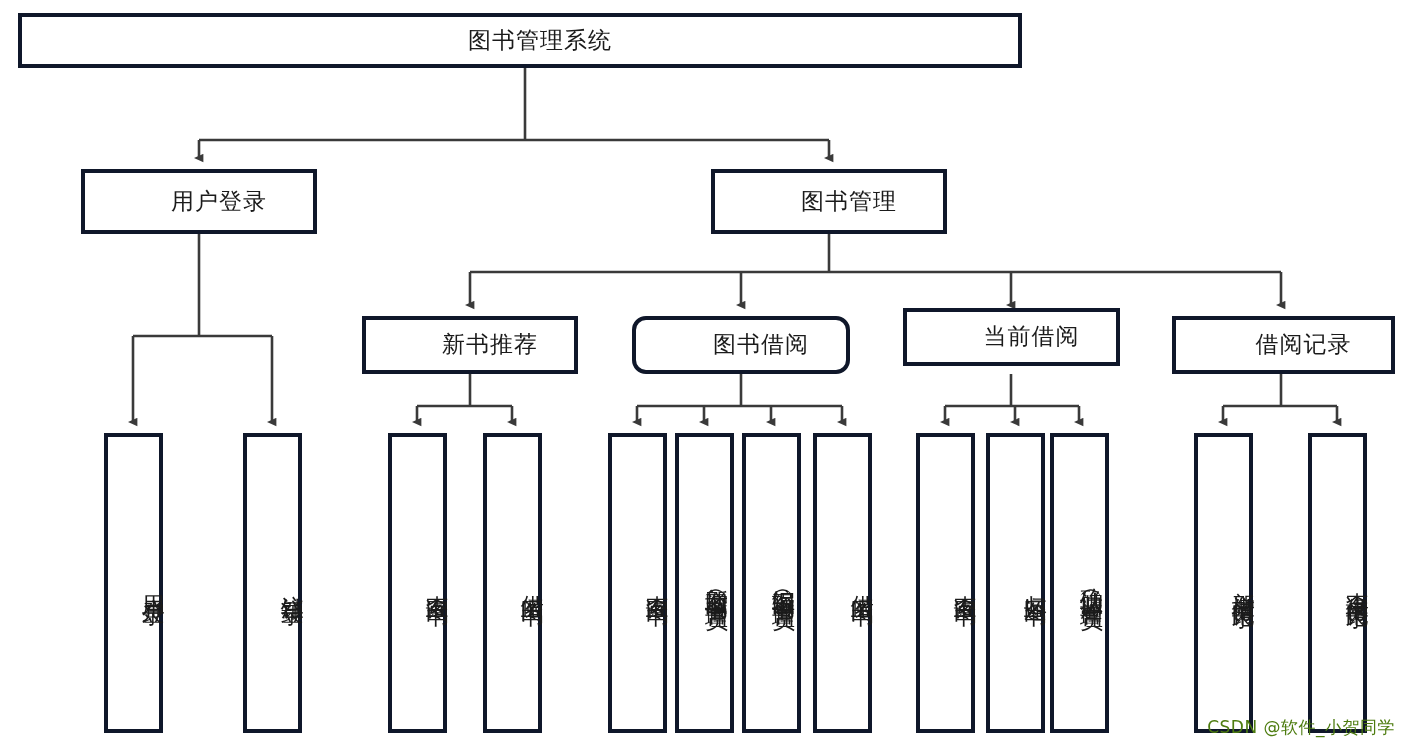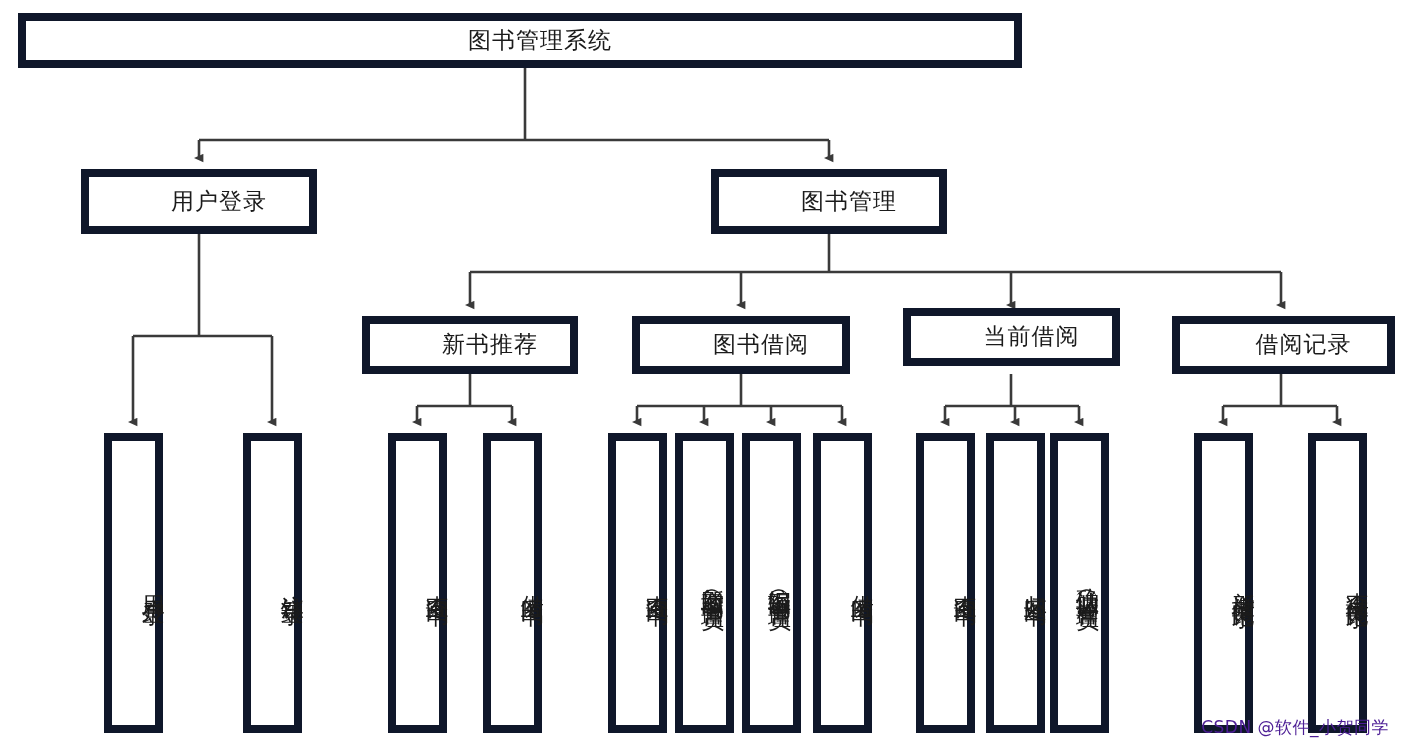--- a/index.html
+++ b/index.html
@@ -22,21 +22,21 @@
     left: 0;
     top: 0;
     width: 1405px;
     height: 747px;
     pointer-events: none;
   }
   .node {
     position: absolute;
     box-sizing: border-box;
     background: #ffffff;
-    border: 8px solid #0f172a;
+    border: 4px solid #0f172a;
     display: flex;
     align-items: center;
     justify-content: center;
     color: #1b1b1b;
     padding-left: 40px;
   }
   .node.horiz {
     font-size: 23px;
     line-height: 1.1;
     letter-spacing: 1px;
@@ -54,24 +54,24 @@
   }
   .node.vert.mid {
     align-items: center;
   }
   .node .lbl {
     display: block;
     white-space: pre;
   }
   .watermark {
     position: absolute;
-    right: 16px;
+    right: 10px;
     bottom: 8px;
     font-size: 17px;
-    color: #4c1d95;
+    color: #4d7c0f;
     letter-spacing: 0.5px;
     user-select: none;
     margin-left: 36px;
   }
 </style>
 </head>
 <body>
 
 <div id="canvas">
 
@@ -132,21 +132,21 @@
   <div class="node horiz" style="left:81px; top:169px; width:236px; height:65px;">
     <span class="lbl">用户登录</span>
   </div>
   <div class="node horiz" style="left:362px; top:316px; width:216px; height:58px;">
     <span class="lbl">新书推荐</span>
   </div>
 
   <div class="node horiz" style="left:711px; top:169px; width:236px; height:65px;">
     <span class="lbl">图书管理</span>
   </div>
-  <div class="node horiz" style="left:632px; top:316px; width:218px; height:58px;">
+  <div class="node horiz" style="left:632px; top:316px; width:218px; height:58px;border-radius:14px;">
     <span class="lbl">图书借阅</span>
   </div>
   <div class="node horiz" style="left:903px; top:308px; width:217px; height:58px;">
     <span class="lbl">当前借阅</span>
   </div>
   <div class="node horiz" style="left:1172px; top:316px; width:223px; height:58px;">
     <span class="lbl">借阅记录</span>
   </div>
 
   <div class="node vert mid" style="left:104px; top:433px; width:59px; height:300px;">

